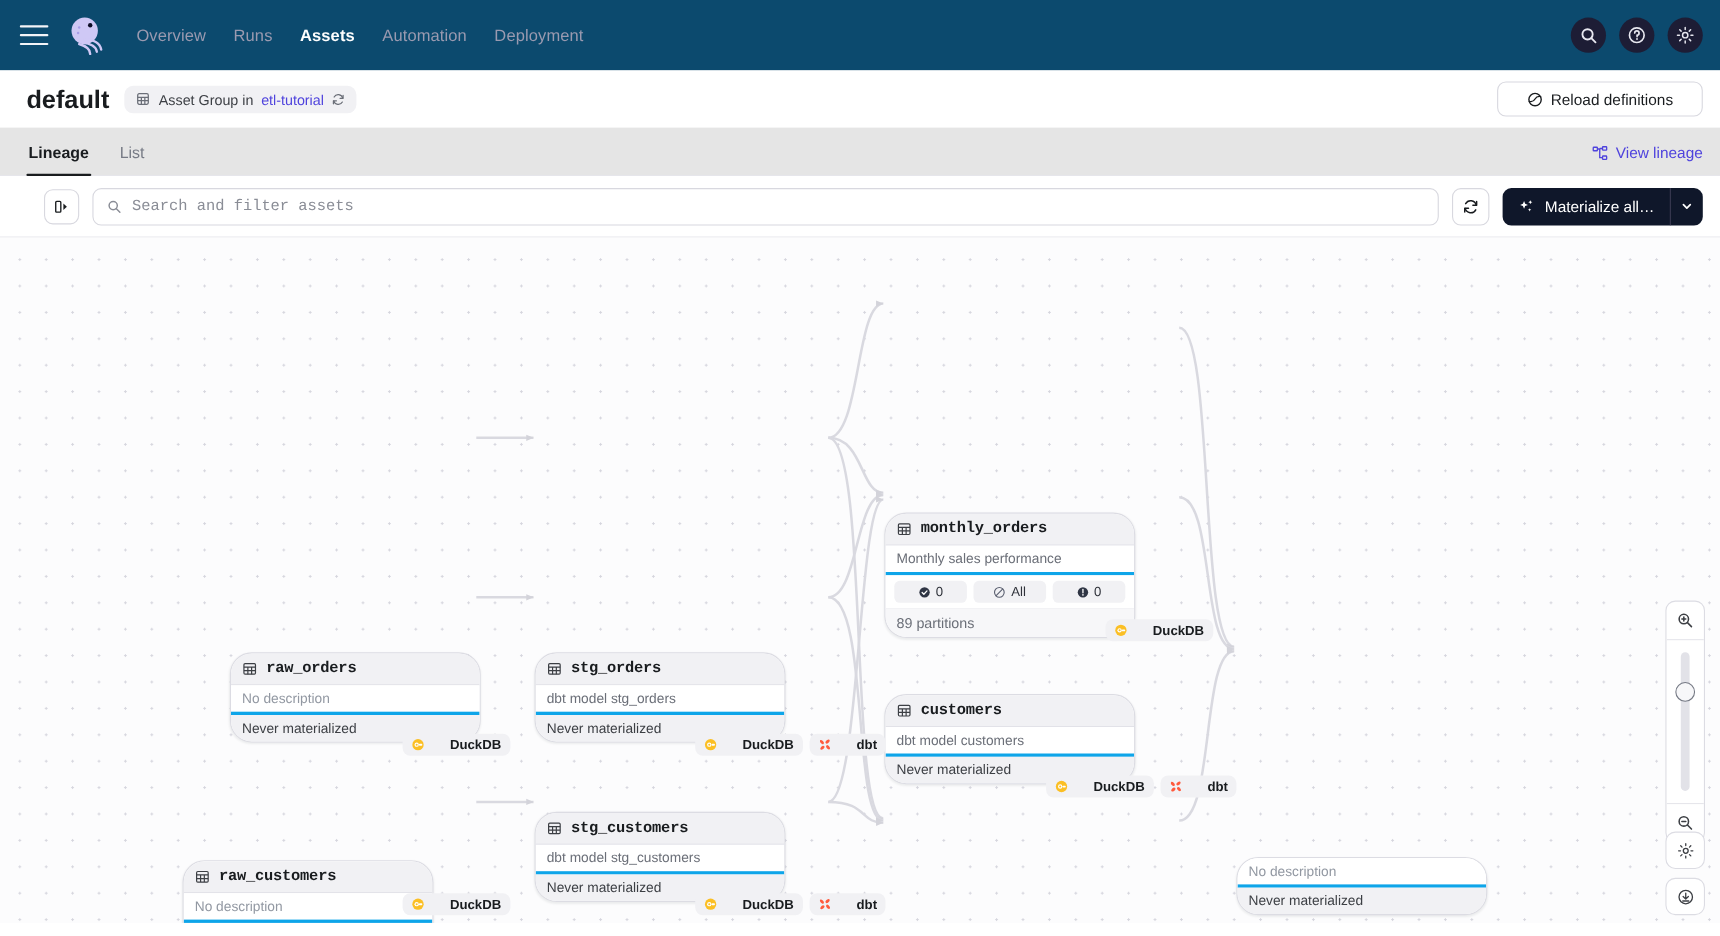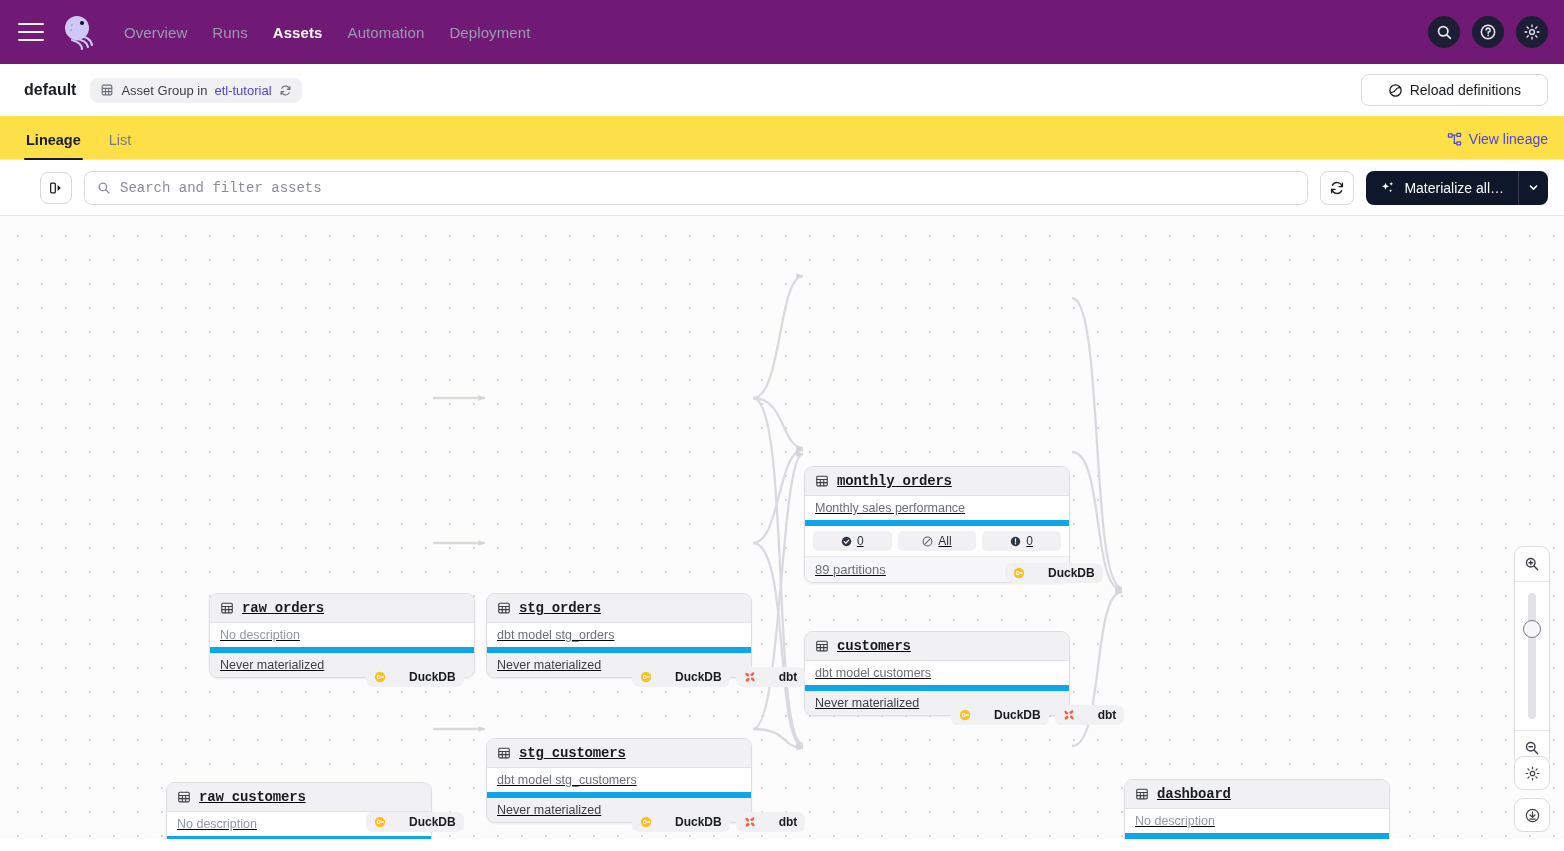--- a/index.html
+++ b/index.html
@@ -5,48 +5,48 @@
   * { box-sizing: border-box; margin: 0; padding: 0; }
   html, body {
     width: 1564px; height: 851px;
     font-family: "Liberation Sans", sans-serif;
     background: #ffffff;
     overflow: hidden;
   }
 
   
   #topnav {
-    height: 64px; background: #701a75; display: flex; align-items: center;
+    height: 64px; background: #0c4a6e; display: flex; align-items: center;
     padding: 0 18px; position: relative;
   }
   .hamburger { width: 26px; height: 18px; display: flex; flex-direction: column;
     justify-content: space-between; cursor: pointer; margin-right: 16px; }
   .hamburger span { display: block; height: 2.4px; background: #f3f4f8; border-radius: 2px; }
   .logo { width: 40px; height: 40px; margin-right: 24px; }
   .navlinks { display: flex; align-items: center; gap: 25px; }
   .navlink { color: #9a9ab0; font-size: 15px; cursor: pointer; letter-spacing: .1px; }
   .navlink.active { color: #ffffff; font-weight: bold; }
   .navicons { position: absolute; right: 16px; display: flex; gap: 12px; align-items: center; }
   .navicon { width: 32px; height: 32px; border-radius: 50%; background: #1d1d35;
     display: flex; align-items: center; justify-content: center; cursor: pointer; }
 
   
   #breadcrumb-bar { height: 52px; display: flex; align-items: center;
     padding: 0 16px 0 24px; position: relative; background: #fff; }
-  #page-title { font-size: 16px; font-weight: bold; color: #191c1f; margin-right: 14px; }
+  #page-title { font-size: 23px; font-weight: bold; color: #191c1f; margin-right: 14px; }
   .group-pill { display: flex; align-items: center; gap: 7px; background: #f1f1f4;
     border-radius: 8px; padding: 5px 10px; font-size: 13px; color: #3c3f44; cursor: pointer; }
   .group-pill .link { color: #4f43dd; }
   #reload-btn { position: absolute; right: 16px; display: flex; align-items: center;
     gap: 7px; border: 1px solid #d8d8df; border-radius: 8px; background: #fff;
     padding: 7px 26px; font-size: 14px; color: #191c1f; cursor: pointer; }
 
   
   #tabs-bar { height: 44px; border-bottom: 1px solid #e6e6eb; display: flex;
-    align-items: flex-end; padding: 0 16px 0 24px; position: relative; background: #fde047; }
+    align-items: flex-end; padding: 0 16px 0 24px; position: relative; background: #e5e5e5; }
   .tab { font-size: 14.5px; color: #767a85; padding: 0 2px 11px; margin-right: 24px;
     cursor: pointer; position: relative; }
   .tab.active { color: #191c1f; font-weight: bold; }
   .tab.active::after { content: ""; position: absolute; left: 0; right: 0; bottom: -1px;
     height: 2.5px; background: #191c1f; border-radius: 2px; }
   #view-lineage { position: absolute; right: 16px; bottom: 12px; display: flex;
     align-items: flex-end; gap: 7px; color: #4f43dd; font-size: 14px; cursor: pointer; }
 
   
   #toolbar { height: 56px; display: flex; align-items: center; gap: 12px;
@@ -68,29 +68,29 @@
   #materialize-caret { width: 30px; display: flex; align-items: center;
     justify-content: center; border-left: 1px solid #3a3a52; cursor: pointer; }
 
   
   #canvas { position: relative; width: 1564px; height: 623px; overflow: hidden;
     background-color: #fcfcfd;
     background-image: radial-gradient(circle, #d6d6de 1px, transparent 1.1px);
     background-size: 24px 24px; background-position: 6px 8px; }
   #edges { position: absolute; inset: 0; }
 
-  .node { position: absolute; width: 266px; border: 1px solid #dcdce3; border-radius: 9px;
+  .node { position: absolute; width: 228px; border: 1px solid #dcdce3; border-radius: 20px;
     background: #fff; overflow: hidden; cursor: pointer;
-    box-shadow: 0 1px 2px rgba(16,22,26,.07); text-decoration: underline; }
+    box-shadow: 0 1px 2px rgba(16,22,26,.07); }
   .node-header { display: flex; align-items: center; gap: 8px; background: #f1f1f4;
     padding: 6px 10px; border-bottom: 1px solid #e2e2e8; }
   .node-title { font-family: "Liberation Mono", monospace; font-size: 14px;
     font-weight: bold; color: #191c1f; letter-spacing: -.2px; }
   .node-desc { padding: 5px 10px; font-size: 12.5px; color: #6b6f78; background: #fff;
-    border-bottom: 6px solid #0ea5e9; }
+    border-bottom: 3px solid #0ea5e9; }
   .node-desc.muted { color: #9298a2; }
   .node-status { padding: 5px 10px; font-size: 12.5px; color: #3c3f44; background: #f1f1f4; }
   .node-partbar { display: flex; gap: 6px; padding: 5px 8px; background: #fff;
     border-bottom: 1px solid #ededf1; }
   .part-seg { flex: 1; background: #f1f1f4; border-radius: 5px; height: 20px;
     display: flex; align-items: center; justify-content: center; gap: 5px;
     font-size: 12px; color: #2f323a; }
   .node-footer { padding: 5px 10px; font-size: 13px; color: #6b6f78; background: #f7f7f9; }
 
   .tagrow { position: absolute; display: flex; gap: 6px; }
@@ -353,27 +353,20 @@
           <svg width="14" height="14" viewBox="0 0 16 16" fill="none" stroke="#3c3f44" stroke-width="1.25">
             <rect x="2" y="2.6" width="12" height="11" rx="1.2"></rect>
             <path d="M2 6.2h12M2 9.9h12M6.1 6.2v7.4M10 6.2v7.4"></path>
           </svg>
           <span class="node-title">stg_customers</span>
         </div>
         <div class="node-desc">dbt model stg_customers</div>
         <div class="node-status">Never materialized</div>
       </div>
       <div class="node" style="left: 1124px; top: 563px;">
-        <div class="node-header">
-          <svg width="14" height="14" viewBox="0 0 16 16" fill="none" stroke="#3c3f44" stroke-width="1.25">
-            <rect x="2" y="2.6" width="12" height="11" rx="1.2"></rect>
-            <path d="M2 6.2h12M2 9.9h12M6.1 6.2v7.4M10 6.2v7.4"></path>
-          </svg>
-          <span class="node-title">dashboard</span>
-        </div>
         <div class="node-desc muted">No description</div>
         <div class="node-status">Never materialized</div>
       </div>
     </div>
   <div id="tags-layer">
       <div class="tagrow" style="left: 1005px; top: 347px;">
         <div class="tag">
           <svg width="12" height="12" viewBox="0 0 14 14">
             <circle cx="7" cy="7" r="6" fill="#fbbf24"></circle>
             <circle cx="5.6" cy="7" r="2.3" fill="#fff"></circle>

